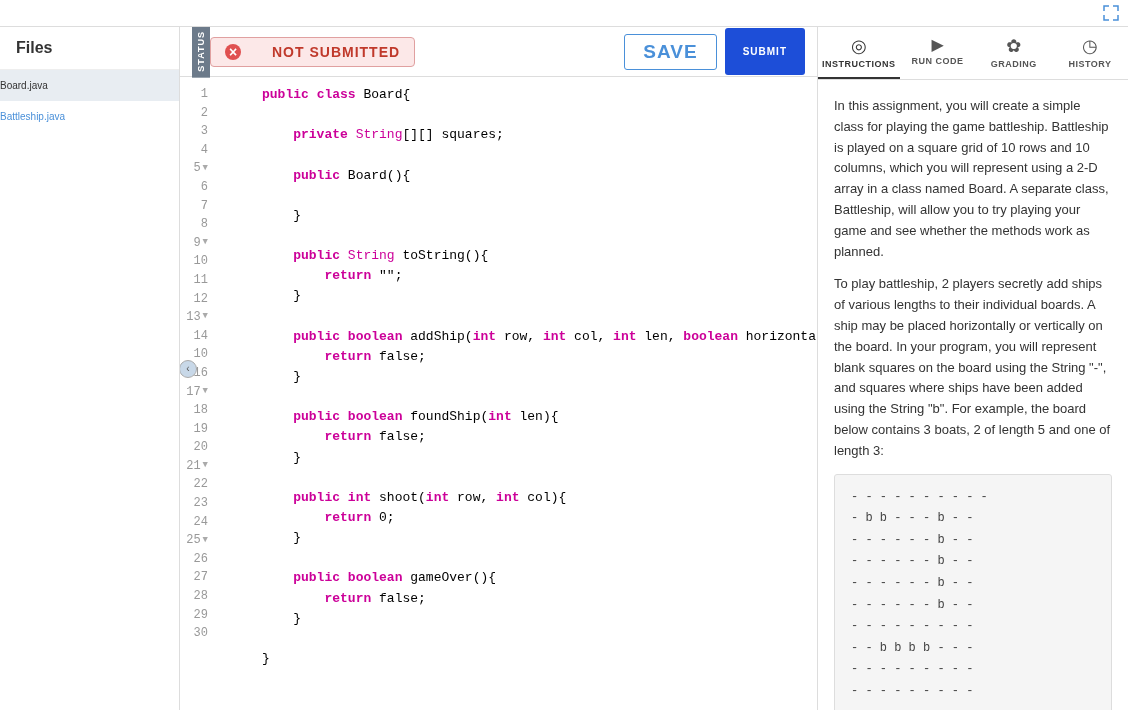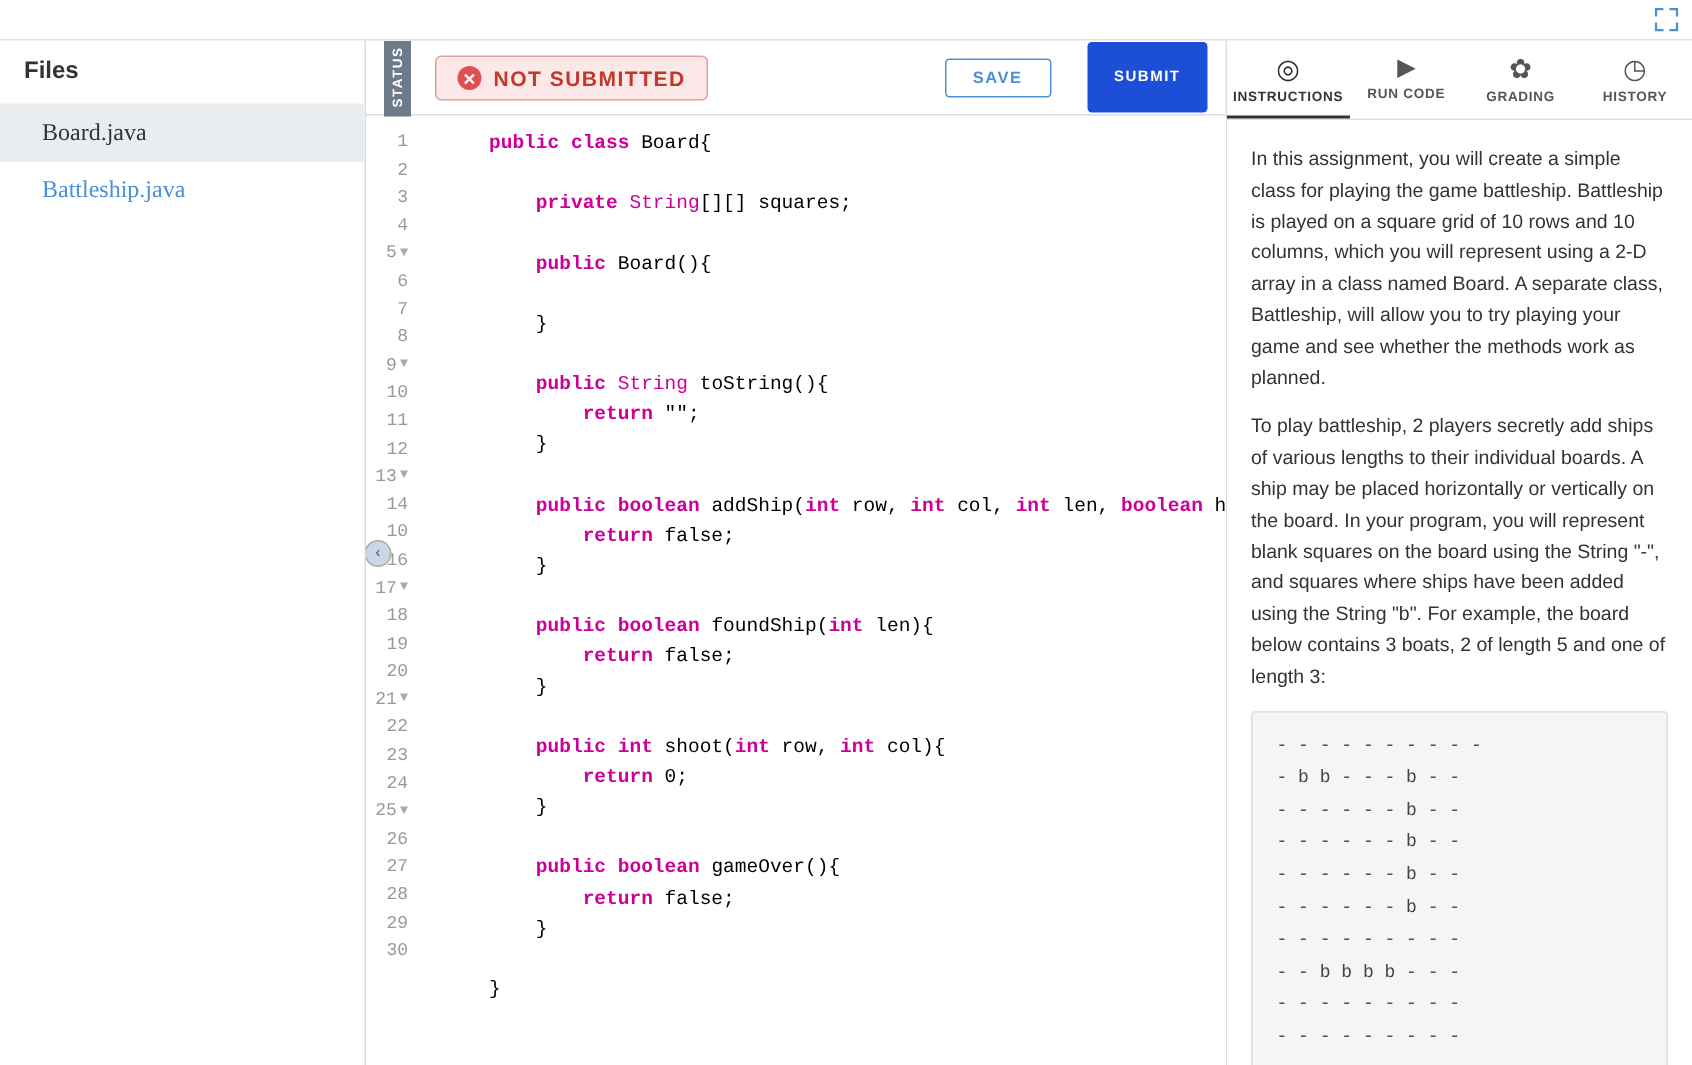--- a/index.html
+++ b/index.html
@@ -5,41 +5,41 @@
     * { box-sizing: border-box; margin: 0; padding: 0; }
     body { font-family: Arial, sans-serif; background: #f0f4f8; width: 1128px; height: 710px; overflow: hidden; }
 
     .app-container { display: flex; flex-direction: column; width: 1128px; height: 710px; }
 
     .top-bar { display: flex; justify-content: flex-end; background: #fff; padding: 4px 8px; border-bottom: 1px solid #ddd; }
 
     .main-area { display: flex; flex: 1; overflow: hidden; }
 
     
-    .files-sidebar { width: 244px; background: #fff; border-right: 1px solid #ddd; padding: 0; flex-shrink: 0; }
+    .files-sidebar { width: 180px; background: #fff; border-right: 1px solid #ddd; padding: 0; flex-shrink: 0; }
     .files-header { padding: 12px 16px; font-size: 16px; font-weight: bold; color: #333; border-bottom: 1px solid #eee; }
-    .file-item { padding: 10px 28px; font-size: 16px; cursor: pointer; color: #555; font-family: Liberation Serif, serif; }
+    .file-item { padding: 10px 0; font-size: 10px; cursor: pointer; color: #555; }
     .file-item.active { background: #e8edf2; color: #333; font-weight: 500; }
     .file-item.blue { color: #4a90d9; }
 
     
     .editor-area { flex: 1; display: flex; flex-direction: column; border-right: 1px solid #ddd; overflow: hidden; position: relative; }
 
     .editor-toolbar { display: flex; align-items: center; background: #fff; border-bottom: 1px solid #ddd; padding: 0 12px; height: 50px; }
 
     .status-bar { writing-mode: vertical-rl; text-orientation: mixed; transform: rotate(180deg); background: #6c7a8a; color: #fff; font-size: 9px; font-weight: bold; padding: 6px 4px; letter-spacing: 1px; flex-shrink: 0; }
 
     .not-submitted-badge { display: flex; align-items: center; background: #fce8e8; border: 1px solid #e0a0a0; border-radius: 4px; padding: 6px 14px; margin-left: 0; }
     .not-submitted-icon { width: 16px; height: 16px; background: #e05050; border-radius: 50%; display: flex; align-items: center; justify-content: center; margin-right: 8px; flex-shrink: 0; }
     .not-submitted-icon::after { content: '×'; color: #fff; font-size: 14px; font-weight: bold; line-height: 1; }
     .not-submitted-text { color: #c0392b; font-size: 14px; font-weight: bold; letter-spacing: 1px; }
 
     .toolbar-spacer { flex: 1; }
 
-    .save-btn { border: 1px solid #4a90d9; background: #fff; color: #4a90d9; padding: 6px 18px; font-size: 11px; font-weight: bold; border-radius: 3px; cursor: pointer; margin-right: 24px; letter-spacing: 1px; }
+    .save-btn { border: 1px solid #4a90d9; background: #fff; color: #4a90d9; padding: 6px 18px; font-size: 19px; font-weight: bold; border-radius: 3px; cursor: pointer; margin-right: 8px; letter-spacing: 1px; }
     .submit-btn { border: none; background: #1d4ed8; color: #fff; padding: 18px 18px; font-size: 10px; font-weight: bold; border-radius: 3px; cursor: pointer; letter-spacing: 1px; }
 
     .code-editor { flex: 1; overflow: auto; background: #fff; font-family: 'Courier New', monospace; font-size: 13px; display: flex; }
 
     .line-numbers { padding: 8px 0; text-align: right; color: #999; background: #fff; user-select: none; min-width: 36px; }
     .line-number { padding: 0 8px; line-height: 1.55; font-size: 12px; display: flex; align-items: center; justify-content: flex-end; }
     .line-number .arrow { font-size: 9px; color: #aaa; margin-left: 2px; }
 
     .code-content { flex: 1; padding: 8px 0 8px 8px; line-height: 1.55; }
     .code-line { white-space: pre; line-height: 1.55; min-height: 20px; padding-left: 38px; }
@@ -90,21 +90,21 @@
     <div class="files-sidebar">
       <div class="files-header">Files</div>
       <div class="file-item active">Board.java</div>
       <div class="file-item blue">Battleship.java</div>
     </div>
 
     <div class="editor-area">
 
       <div class="editor-toolbar">
         <div class="status-bar">STATUS</div>
-        <div class="not-submitted-badge" style="margin-left:16px;">
+        <div class="not-submitted-badge" style="margin-left:0;gap:23px;">
           <div class="not-submitted-icon"></div>
           <span class="not-submitted-text">NOT SUBMITTED</span>
         </div>
         <div class="toolbar-spacer"></div>
         <button class="save-btn">SAVE</button>
         <button class="submit-btn">SUBMIT</button>
       </div>
 
       <div class="code-editor">
         <div class="line-numbers" id="line-numbers-container">

